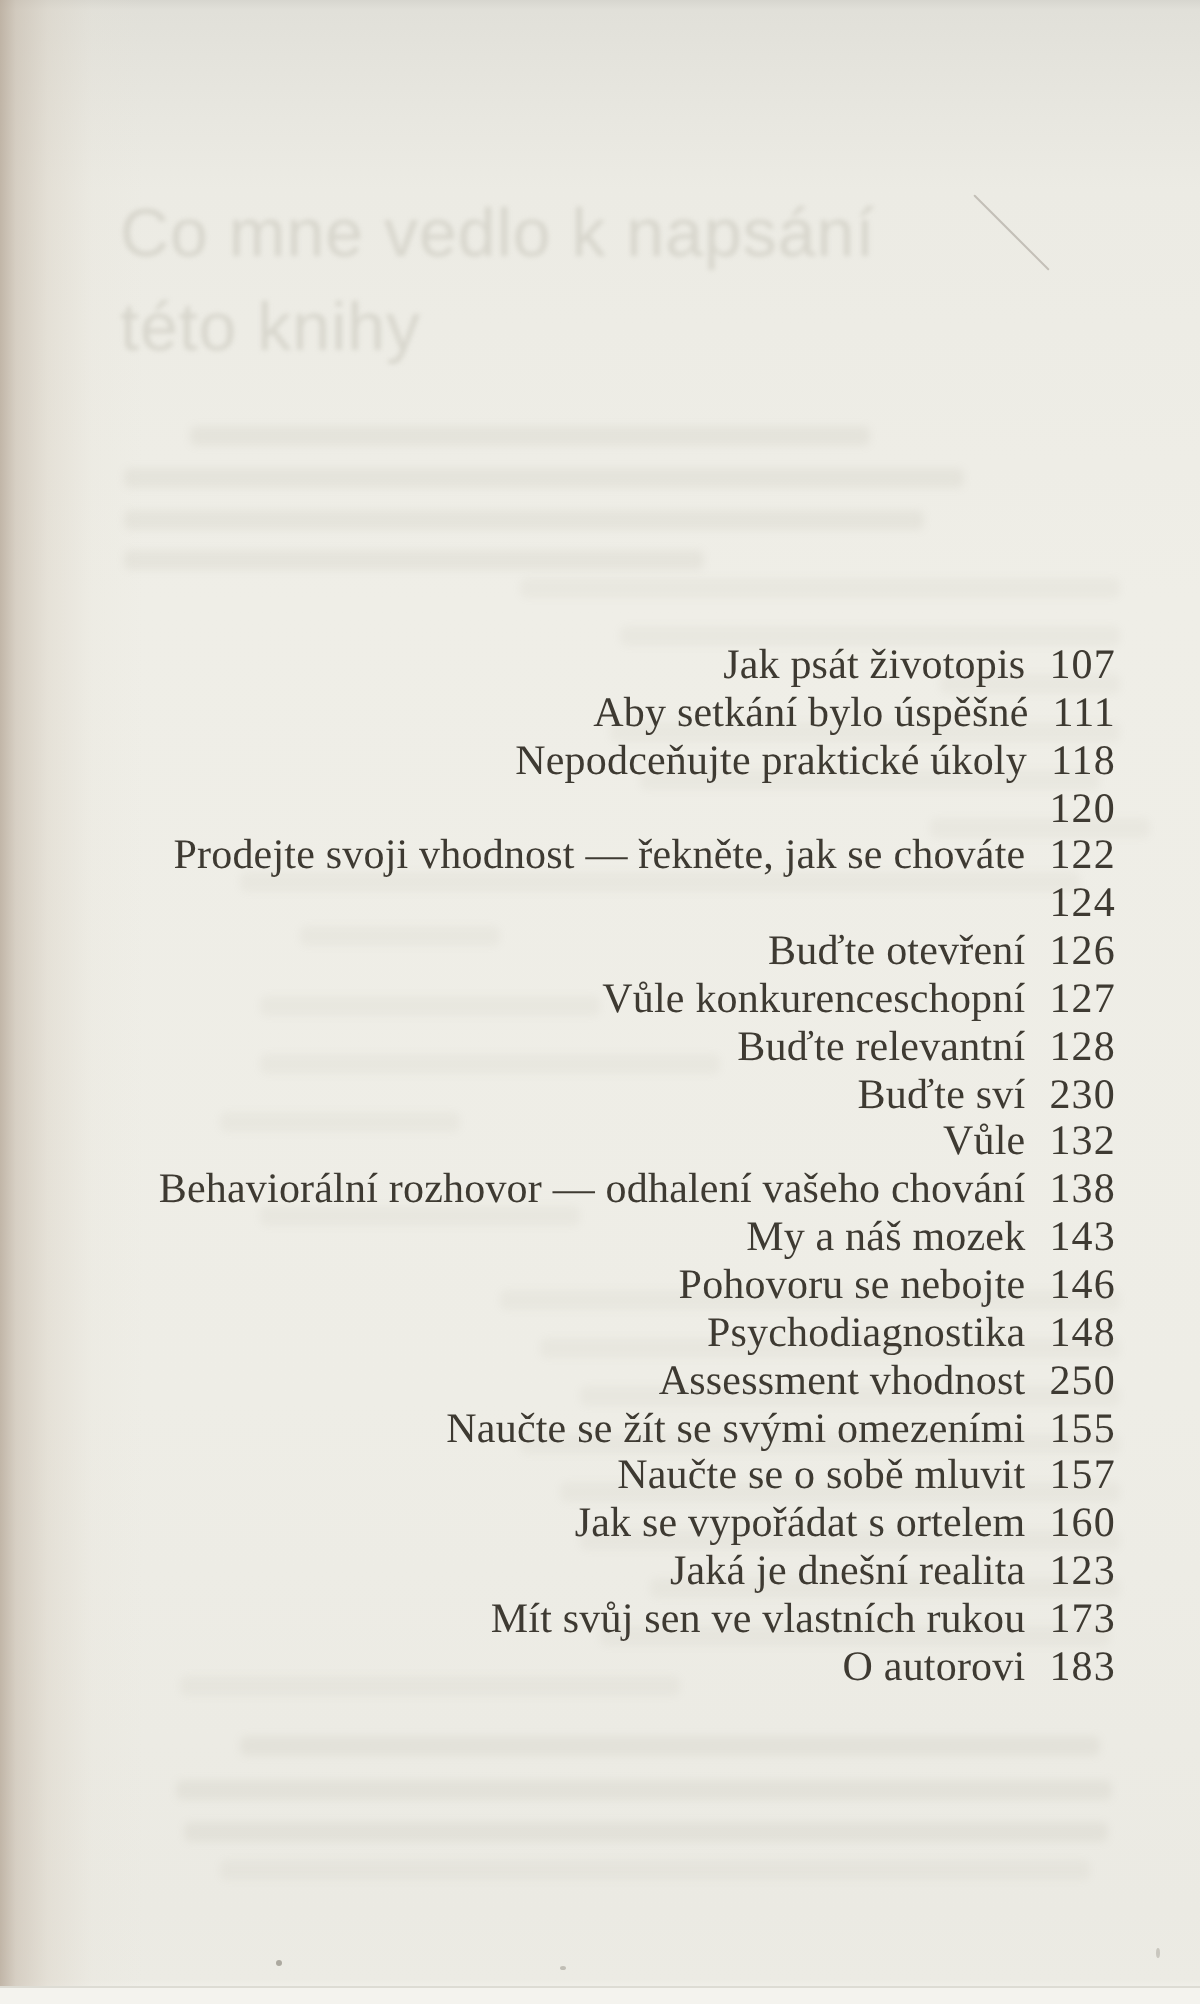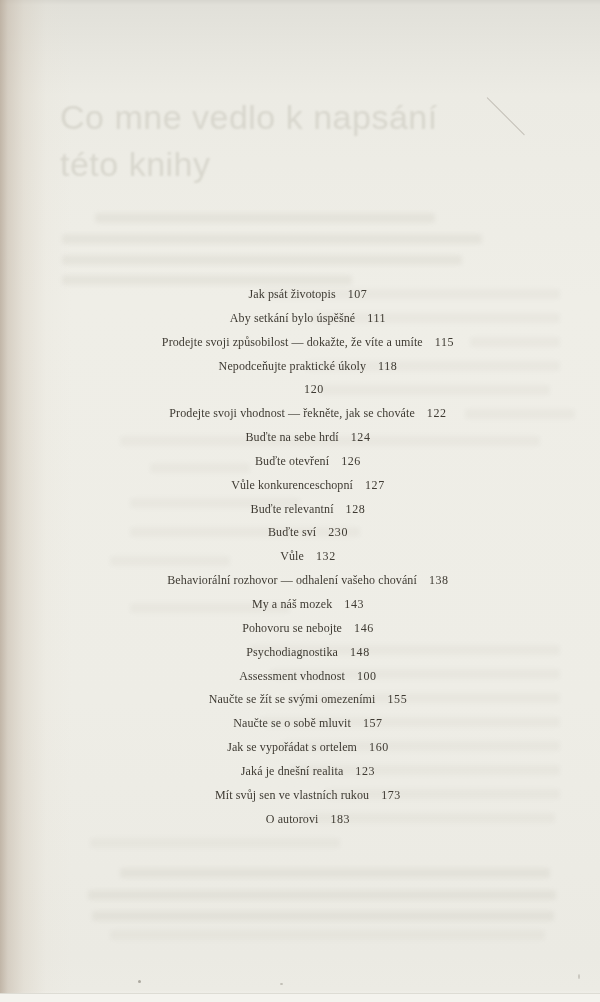--- a/index.html
+++ b/index.html
@@ -36,27 +36,27 @@
   .ghost-line {
     position:absolute; height:10px;
     background:#a5a191; opacity:0.12; filter:blur(2.2px);
     border-radius:3px; pointer-events:none;
   }
   .ghost-line.faint { opacity:0.08; }
   .toc {
     position:absolute; left:58px; top:283px; width:500px;
   }
   .toc-row {
-    display:flex; justify-content:center; align-items:baseline;
+    display:flex; justify-content:flex-end; align-items:baseline;
     height:23.85px; white-space:nowrap;
-    font-size:12px; line-height:23.85px;
+    font-size:21px; line-height:23.85px;
     color:#3e3a32;
   }
   .toc-title { letter-spacing:0.1px; }
-  .toc-page  { letter-spacing:0.6px; padding-left:12px; }
+  .toc-page  { letter-spacing:0.6px; padding-left:12px;margin-top:38px; }
   .scratch {
     position:absolute; left:487px; top:97px; width:53px; height:1px;
     background:rgba(128,122,111,0.38);
     transform:rotate(45deg); transform-origin:left center;
     border-radius:1px; pointer-events:none;
   }
   .speck { position:absolute; border-radius:50%; pointer-events:none; }
 </style>
 </head>
 <body>
@@ -110,36 +110,31 @@
 
   <div class="toc-row">
       <span class="toc-title">Jak psát životopis</span>
       <span class="toc-page">107</span>
     </div>
       <div class="toc-row">
       <span class="toc-title">Aby setkání bylo úspěšné</span>
       <span class="toc-page">111</span>
     </div>
       <div class="toc-row">
-      <span class="toc-title">Prodejte svoji způsobilost — dokažte, že víte a umíte</span>
-      <span class="toc-page">115</span>
-    </div>
-      <div class="toc-row">
       <span class="toc-title">Nepodceňujte praktické úkoly</span>
       <span class="toc-page">118</span>
     </div>
       <div class="toc-row">
       <span class="toc-page">120</span>
     </div>
       <div class="toc-row">
       <span class="toc-title">Prodejte svoji vhodnost — řekněte, jak se chováte</span>
       <span class="toc-page">122</span>
     </div>
       <div class="toc-row">
-      <span class="toc-title">Buďte na sebe hrdí</span>
       <span class="toc-page">124</span>
     </div>
       <div class="toc-row">
       <span class="toc-title">Buďte otevření</span>
       <span class="toc-page">126</span>
     </div>
       <div class="toc-row">
       <span class="toc-title">Vůle konkurenceschopní</span>
       <span class="toc-page">127</span>
     </div>
@@ -166,21 +161,21 @@
       <div class="toc-row">
       <span class="toc-title">Pohovoru se nebojte</span>
       <span class="toc-page">146</span>
     </div>
       <div class="toc-row">
       <span class="toc-title">Psychodiagnostika</span>
       <span class="toc-page">148</span>
     </div>
       <div class="toc-row">
       <span class="toc-title">Assessment vhodnost</span>
-      <span class="toc-page">100</span>
+      <span class="toc-page">250</span>
     </div>
       <div class="toc-row">
       <span class="toc-title">Naučte se žít se svými omezeními</span>
       <span class="toc-page">155</span>
     </div>
       <div class="toc-row">
       <span class="toc-title">Naučte se o sobě mluvit</span>
       <span class="toc-page">157</span>
     </div>
       <div class="toc-row">

